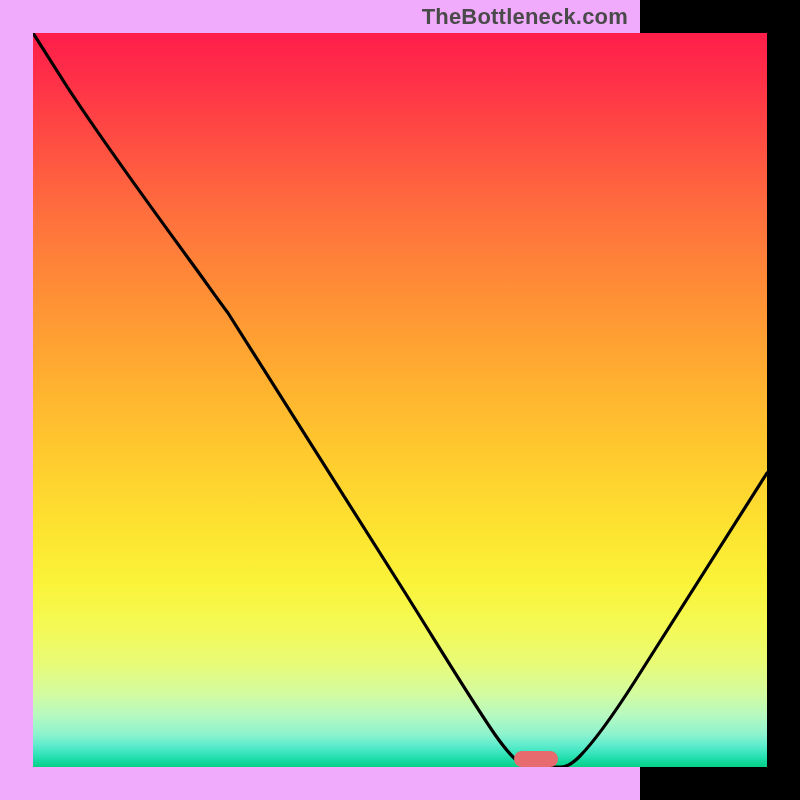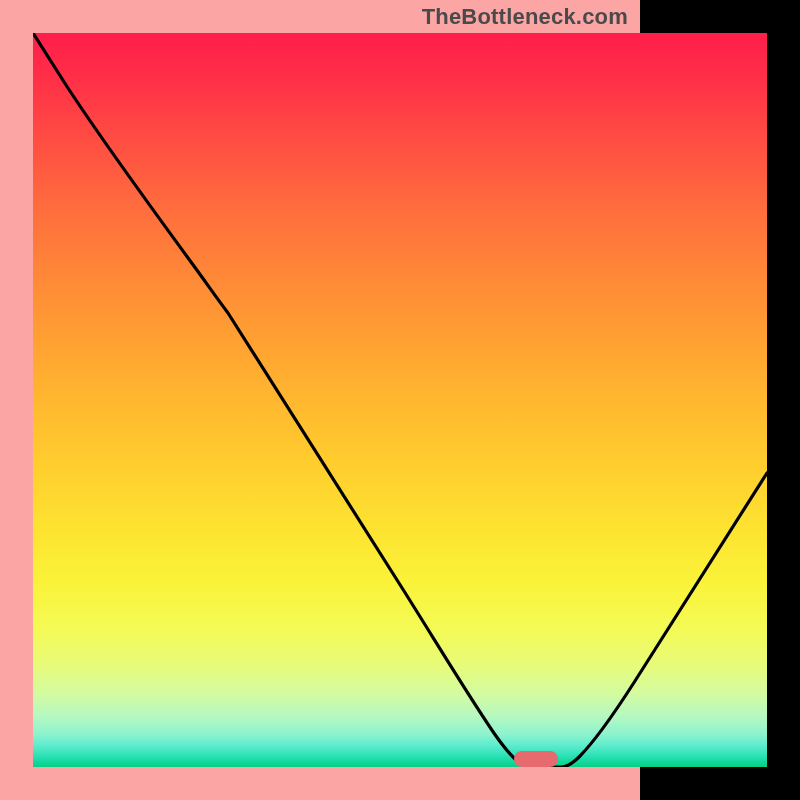--- a/index.html
+++ b/index.html
@@ -8,21 +8,21 @@
     width: 800px;
     height: 800px;
     background: #000;
     overflow: hidden;
     font-family: Arial, Helvetica, sans-serif;
   }
   .frame {
     position: relative;
     width: 640px;
     height: 800px;
-    background: #fca5a5;
+    background: #f0abfc;
   }
   .watermark {
     position: absolute;
     top: 4px;
     right: 12px;
     color: #4a4a4a;
     font-size: 22px;
     font-weight: 600;
     letter-spacing: 0.2px;
     z-index: 20;

